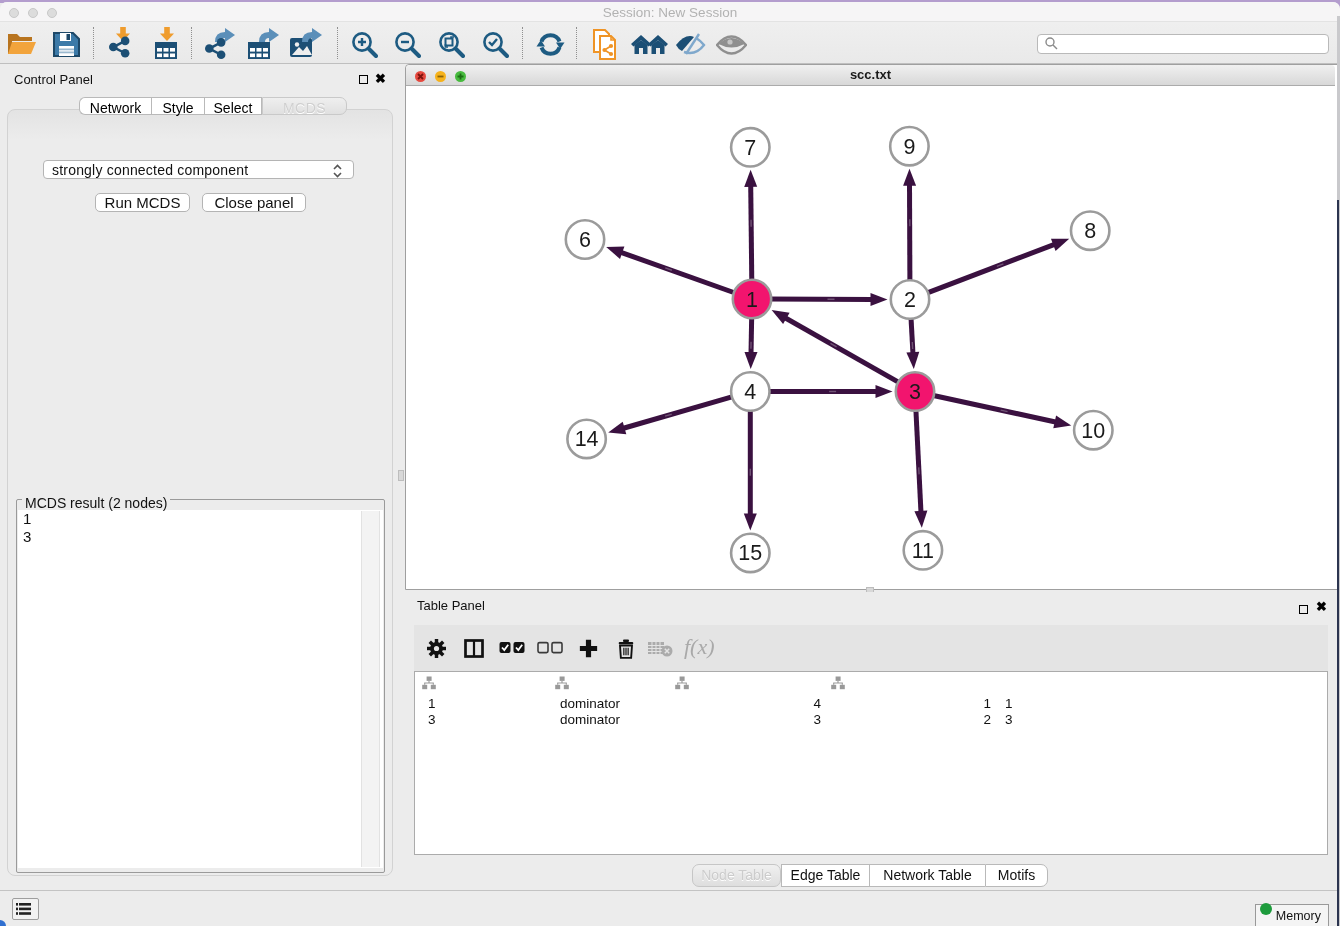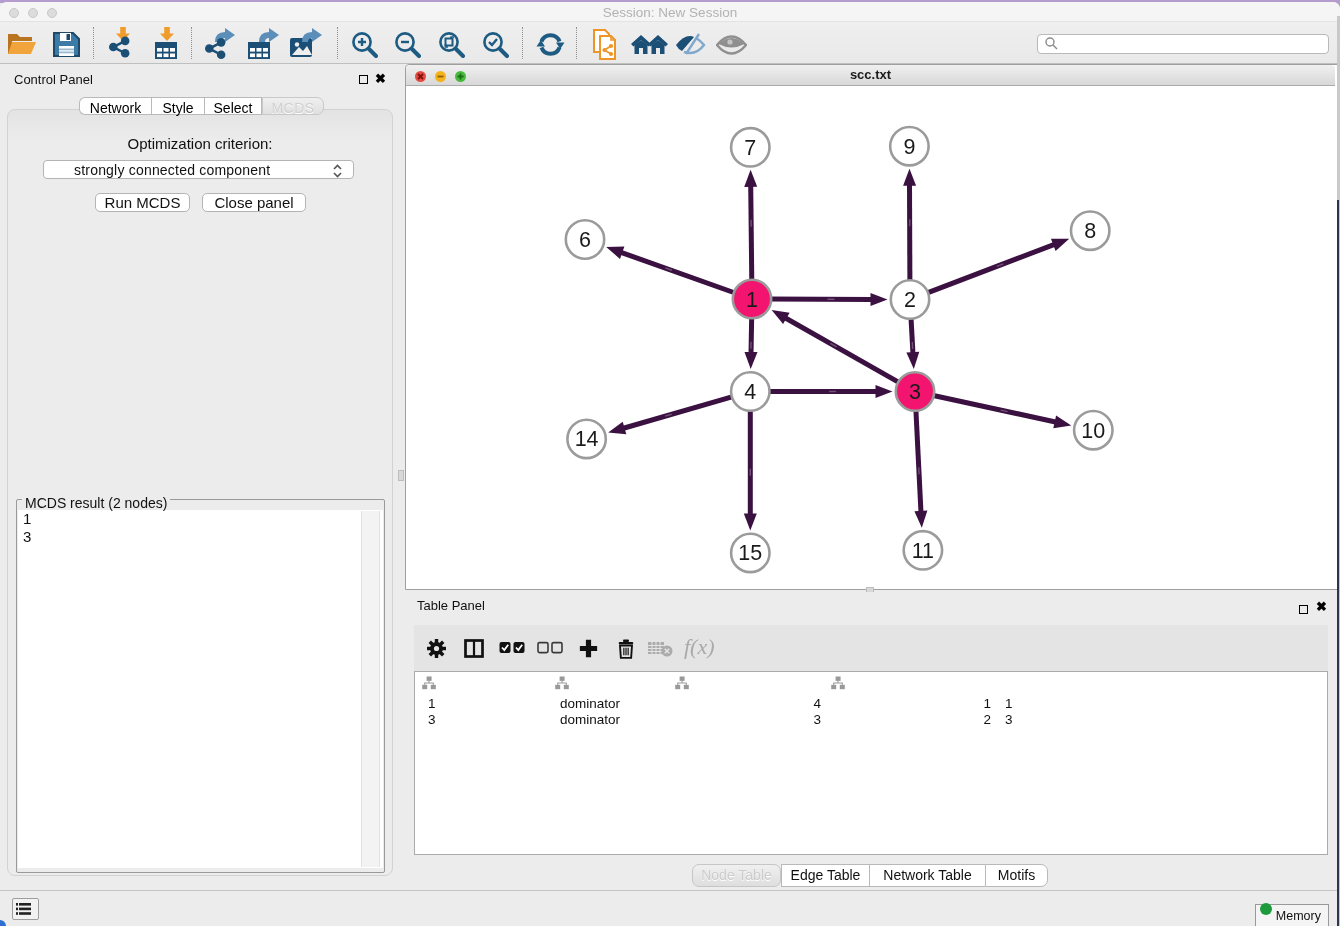--- a/index.html
+++ b/index.html
@@ -177,25 +177,24 @@
   <div class="abs hdr" style="left:14px;top:8px">Control Panel</div>
   <div class="abs" style="left:359px;top:11px;width:9px;height:9px;border:1.6px solid #000"></div>
   <div class="abs" style="left:375px;top:7px;font-size:13px;font-weight:bold;color:#000">✖</div>
 
   <div class="abs" style="left:7px;top:45px;width:386px;height:767px;background:linear-gradient(#e3e3e3,#ececec 30px);border:1px solid #d2d2d2;border-radius:8px"></div>
 
   <div class="abs" style="left:79px;top:33px;height:18px;display:flex">
     <div style="width:72px;background:#fff;border:1px solid #b9b9b9;border-right:none;border-radius:6px 0 0 6px;font-size:14px;text-align:center;line-height:20px">Network</div>
     <div style="width:53px;background:#fff;border:1px solid #b9b9b9;border-right:none;font-size:14px;text-align:center;line-height:20px">Style</div>
     <div style="width:58px;background:#fff;border:1px solid #b9b9b9;font-size:14px;text-align:center;line-height:20px">Select</div>
-    <div style="width:62px;background:linear-gradient(#efefef,#e0e0e0);border:1px solid #c9c9c9;border-radius:0 7px 7px 0;font-size:14px;text-align:center;line-height:20px;color:#cfcfcf;text-shadow:0 1px 0 #fff;letter-spacing:0.5px">MCDS</div>
+    <div style="width:85px;background:linear-gradient(#efefef,#e0e0e0);border:1px solid #c9c9c9;border-radius:0 7px 7px 0;font-size:14px;text-align:center;line-height:20px;color:#cfcfcf;text-shadow:0 1px 0 #fff;letter-spacing:0.5px">MCDS</div>
   </div>
-  <div class="abs" style="left:4px;top:71px;width:392px;text-align:center;font-size:15px;color:#111">Optimization criterion:</div>
-
-  <div class="abs" style="left:43px;top:96px;width:311px;height:19px;background:#fff;border:1px solid #b4b4b4;border-radius:4px;font-size:14px;letter-spacing:0.2px;line-height:19px;padding-left:30px;color:#111">strongly connected component
+
+  <div class="abs" style="left:43px;top:96px;width:311px;height:19px;background:#fff;border:1px solid #b4b4b4;border-radius:4px;font-size:14px;letter-spacing:0.2px;line-height:19px;padding-left:8px;color:#111">strongly connected component
     <svg class="abs" style="right:10px;top:3px" width="11" height="14" viewBox="0 0 11 14">
         <path d="M2 5 L5.5 1.5 L9 5" fill="none" stroke="#555" stroke-width="1.6"></path>
         <path d="M2 9 L5.5 12.5 L9 9" fill="none" stroke="#555" stroke-width="1.6"></path>
       </svg>
   </div>
 
   <div class="abs" style="left:95px;top:129px;width:95px;height:19px;background:#fff;border:1px solid #b4b4b4;border-radius:5px;font-size:15px;text-align:center;line-height:18px;color:#111">Run MCDS</div>
   <div class="abs" style="left:202px;top:129px;width:104px;height:19px;background:#fff;border:1px solid #b4b4b4;border-radius:5px;font-size:15px;text-align:center;line-height:18px;color:#111">Close panel</div>
 
   <div class="abs" style="left:18px;top:446px;width:365px;height:358px;background:#fff"></div>

